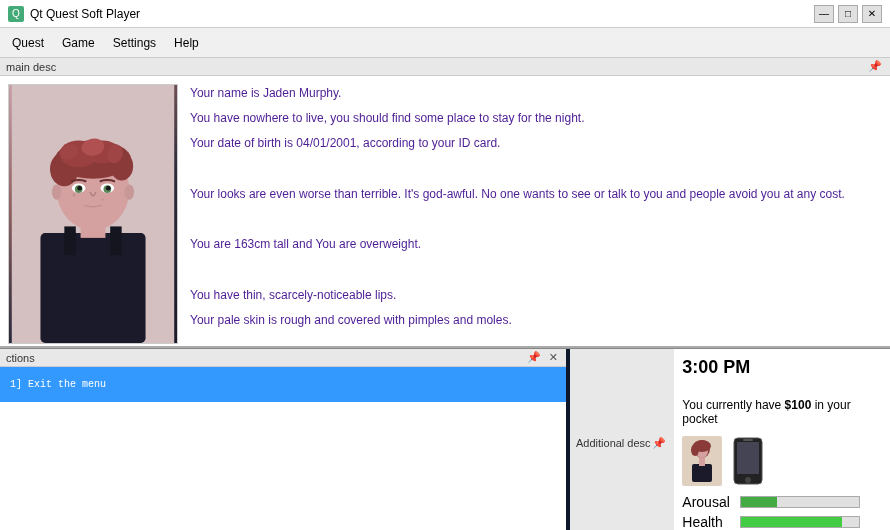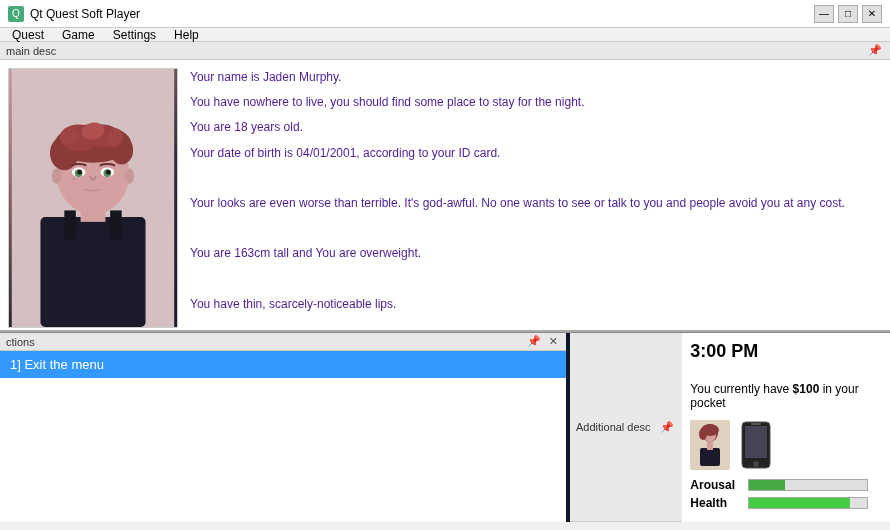--- a/index.html
+++ b/index.html
@@ -52,21 +52,21 @@
       display: flex; align-items: center; justify-content: center;
     }
     .title-bar-btn.close { background: #e0e0e0; }
 
     
     .menu-bar {
       background: #f0f0f0;
       padding: 2px 4px;
       display: flex;
       gap: 2px;
-      height: 14px;
+      height: 30px;
       align-items: center;
       border-bottom: 1px solid #ccc;
     }
     .menu-item {
       padding: 2px 8px;
       cursor: pointer;
       font-size: 12px;
     }
 
     
@@ -87,21 +87,20 @@
     }
     .panel-header {
       background: #e8e8e8;
       border-bottom: 1px solid #ccc;
       padding: 2px 6px;
       font-size: 11px;
       color: #333;
       display: flex;
       justify-content: space-between;
       align-items: center;
-      gap: 8px;
     }
     .top-panel-content {
       display: flex;
       flex: 1;
       overflow: hidden;
       padding: 8px;
       gap: 12px;
     }
 
     
@@ -142,24 +141,25 @@
       background: #ffffff;
       display: flex;
       flex-direction: column;
       border-right: 4px solid #0f172a;
     }
     .actions-list {
       flex: 1;
       overflow-y: auto;
     }
     .action-item {
-      padding: 6px 10px;
+      padding: 12px 10px;
       cursor: pointer;
-      font-size: 13px;
-      color: #000;
+      font-size: 10px;
+      color: #000;
+      font-family: Liberation Mono, monospace;
     }
     .action-item.selected {
       background: #3399ff;
       color: #ffffff;
     }
 
     
     .additional-panel {
       width: 320px;
       background: #ffffff;
@@ -206,23 +206,22 @@
 
     
     .stat-row {
       display: flex;
       align-items: center;
       margin-bottom: 4px;
       gap: 8px;
     }
     .stat-label {
       width: 50px;
-      font-size: 12px;
-      color: #000;
-      font-weight: bold;
+      font-size: 14px;
+      color: #000;
     }
     .stat-bar-bg {
       width: 120px;
       height: 12px;
       background: #e0e0e0;
       border: 1px solid #aaa;
     }
     .stat-bar-fill {
       height: 100%;
     }
@@ -317,21 +316,20 @@
           <circle cx="95" cy="120" r="1" fill="#c09090"></circle>
 
           <ellipse cx="47" cy="112" rx="5" ry="8" fill="#c89898"></ellipse>
           <ellipse cx="123" cy="112" rx="5" ry="8" fill="#c89898"></ellipse>
         </svg>
       </div>
 
       <div class="desc-text">
         <p>Your name is Jaden Murphy.</p>
         <p>You have nowhere to live, you should find some place to stay for the night.</p>
-        <p>You are 18 years old.</p>
         <p>Your date of birth is 04/01/2001, according to your ID card.</p>
         <p>&nbsp;</p>
         <p>Your looks are even worse than terrible. It's god-awful. No one wants to see or talk to you and people avoid you at any cost.</p>
         <p>&nbsp;</p>
         <p>You are 163cm tall and You are overweight.</p>
         <p>&nbsp;</p>
         <p>You have thin, scarcely-noticeable lips.</p>
         <p>Your pale skin is rough and covered with pimples and moles.</p>
 
       </div>

